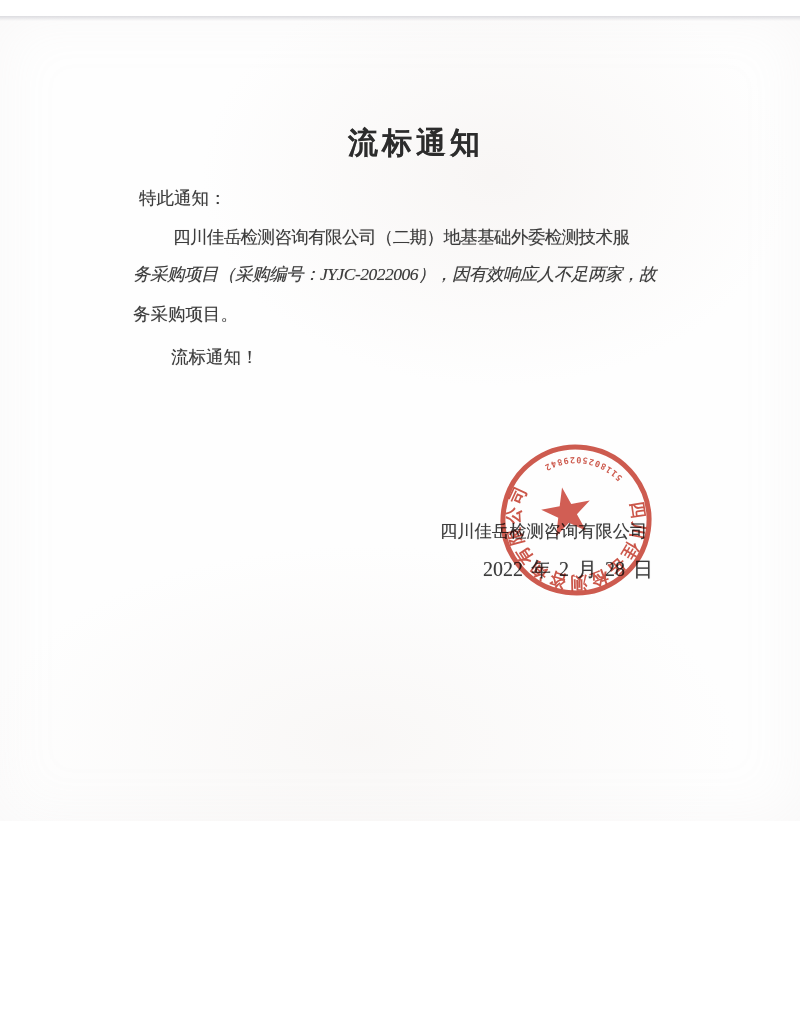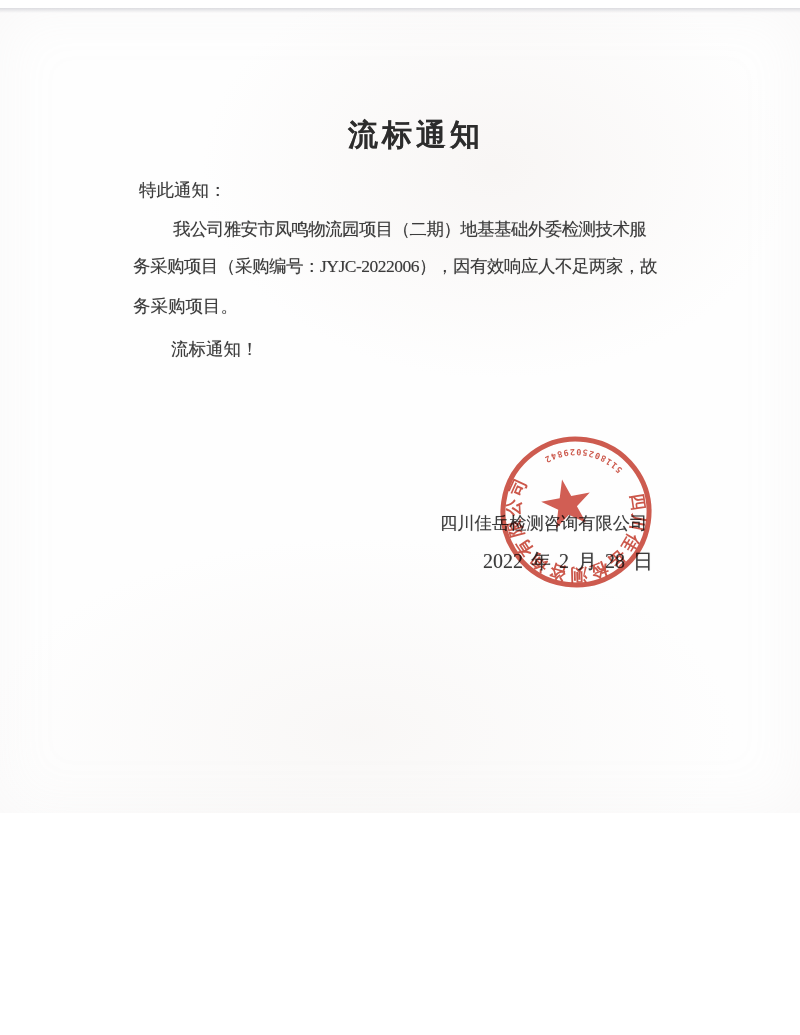--- a/index.html
+++ b/index.html
@@ -1,20 +1,20 @@
 <!DOCTYPE html>
 <html><head>
 <meta charset="utf-8">
 <style>
   html, body { margin: 0; padding: 0; background: #ffffff; }
   .page {
     position: relative;
     width: 800px;
     height: 805px;
-    margin: 8px auto;
+    margin: 16px auto;
     overflow: hidden;
     background:
       radial-gradient(ellipse 420px 300px at 62% 20%, rgba(243,239,237,0.55), rgba(243,239,237,0) 70%),
       radial-gradient(ellipse 500px 260px at 45% 90%, rgba(244,241,239,0.5), rgba(244,241,239,0) 75%),
       #fefefe;
     box-shadow: inset 0 0 60px rgba(205,200,196,0.10);
     font-family: "Liberation Serif", "DejaVu Serif", serif;
   }
   .page::before {
     content: "";
@@ -37,21 +37,21 @@
   }
   .line {
     position: absolute;
     white-space: nowrap;
     font-size: 17.5px;
     color: #3c3c3c;
     text-shadow: 0 0 0.7px rgba(60,60,60,0.45);
   }
   .salutation { left: 139px; top: 170px; }
   .body-1 { left: 173px; top: 209px; letter-spacing: -0.6px; }
-  .body-2 { left: 133px; top: 246px; letter-spacing: -0.5px; }
+  .body-2 { left: 133px; top: 246px; letter-spacing: -0.5px; font-style: italic; }
   .body-3 { left: 133px; top: 286px; }
   .closing { left: 171px; top: 329px; }
   .company-line { left: 440px; top: 503px; font-size: 17.3px; }
   .date-line   { left: 483px; top: 540px; font-size: 20px; word-spacing: 3px; }
   .seal {
     position: absolute;
     left: 489px; top: 417px;
     width: 174px; height: 174px;
     mix-blend-mode: multiply;
     opacity: 0.93;
@@ -72,21 +72,21 @@
 </style>
 </head>
 <body>
 
 <div class="page">
 
   <h1 class="doc-title">流标通知</h1>
 
   <div class="line salutation">特此通知：</div>
 
-  <div class="line body-1">我公司雅安市凤鸣物流园项目（二期）地基基础外委检测技术服</div>
+  <div class="line body-1">四川佳岳检测咨询有限公司（二期）地基基础外委检测技术服</div>
 
   <div class="line body-2">务采购项目（采购编号：JYJC-2022006），因有效响应人不足两家，故</div>
 
   <div class="line body-3">务采购项目。</div>
 
   <div class="line closing">流标通知！</div>
 
   <div class="line company-line">四川佳岳检测咨询有限公司</div>
 
   <div class="line date-line">2022 年 2 月 28 日</div>

